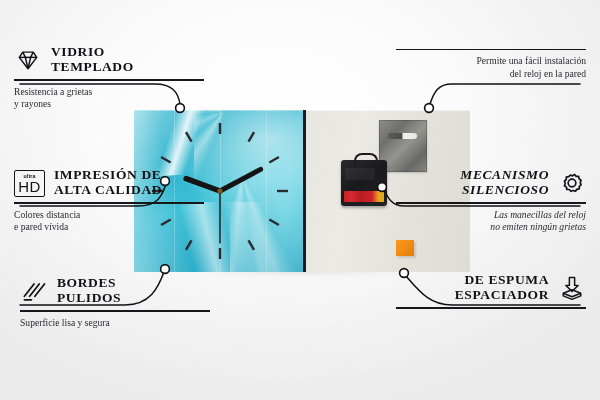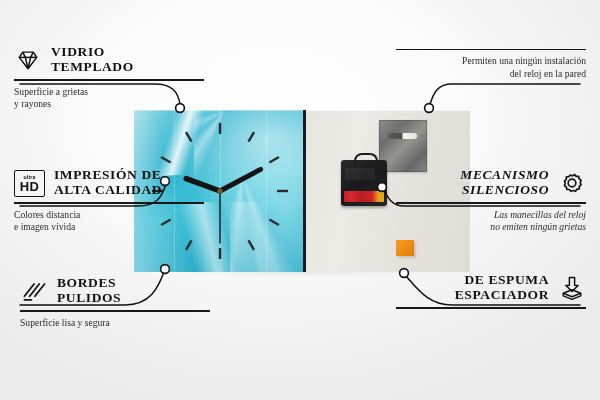--- a/index.html
+++ b/index.html
@@ -106,21 +106,21 @@
   }
   .feat-desc .ln{display:block;white-space:nowrap;}
   .icon{width:28px;height:28px;flex:0 0 28px;display:block;}
   .icon svg{display:block;width:28px;height:28px;}
 
   .hd-badge{
     width:29px;height:25px;flex:0 0 29px;border:1.6px solid #141417;border-radius:2px;
     display:flex;flex-direction:column;align-items:center;justify-content:center;line-height:1;
   }
   .hd-badge .u{font-size:5.2px;font-weight:700;letter-spacing:.2px;color:#141417;font-family:"Liberation Sans",sans-serif;}
-  .hd-badge .h{font-size:13px;font-weight:700;letter-spacing:.3px;color:#141417;font-family:"Liberation Sans",sans-serif;}
+  .hd-badge .h{font-size:15px;font-weight:400;letter-spacing:.3px;color:#141417;font-family:"Liberation Sans",sans-serif;}
 </style>
 </head>
 <body>
 
 <div class="stage">
 
   <div class="panel-shadow"></div>
 
   <div class="product">
 
@@ -202,40 +202,40 @@
             <path d="M22 7 L19 13 L16 26"></path>
         </svg>
       </span>
       <span class="feat-title">
         <span class="ln">VIDRIO</span>
         <span class="ln">TEMPLADO</span>
       </span>
     </div>
     <div class="rule"></div>
     <div class="feat-desc">
-      <span class="ln">Superficie a grietas</span>
+      <span class="ln">Resistencia a grietas</span>
       <span class="ln">y rayones</span>
     </div>
   </div>
 
   <div class="feat left" style="left:14px;top:167px;">
     <div class="feat-head">
       <span class="hd-badge">
         <span class="u">ultra</span>
         <span class="h">HD</span>
       </span>
       <span class="feat-title">
         <span class="ln">IMPRESIÓN DE</span>
         <span class="ln">ALTA CALIDAD</span>
       </span>
     </div>
     <div class="rule"></div>
     <div class="feat-desc">
       <span class="ln">Colores distancia</span>
-      <span class="ln">e imagen vívida</span>
+      <span class="ln">e pared vívida</span>
     </div>
   </div>
 
   <div class="feat left" style="left:20px;top:275px;">
     <div class="feat-head">
       <span class="icon">
         <svg viewBox="0 0 32 32" fill="none" stroke="#141417" stroke-width="2" stroke-linecap="round">
           <path d="M5 22 L16 8"></path>
             <path d="M11 22 L22 8"></path>
             <path d="M17 22 L28 8"></path>
@@ -249,21 +249,21 @@
     </div>
     <div class="rule"></div>
     <div class="feat-desc">
       <span class="ln">Superficie lisa y segura</span>
     </div>
   </div>
 
   <div class="feat right" style="left:396px;top:44px;">
     <div class="rule"></div>
     <div class="feat-desc">
-      <span class="ln">Permiten una ningún instalación</span>
+      <span class="ln">Permite una fácil instalación</span>
       <span class="ln">del reloj en la pared</span>
     </div>
   </div>
 
   <div class="feat right" style="left:396px;top:167px;font-style:italic;">
     <div class="feat-head">
       <span class="icon">
         <svg viewBox="0 0 32 32" fill="none" stroke="#141417" stroke-width="1.9" stroke-linejoin="round">
           <path d="M16 5 L18.6 5.9 L20.8 4.4 L22.6 6.6 L25.3 6.6 L25.8 9.3 L28 10.8 L27.1 13.4
                    L28 16 L26 17.8 L26 20.5 L23.3 21 L21.8 23.2 L19.2 22.3 L16.6 23.2 L14.8 21.2

